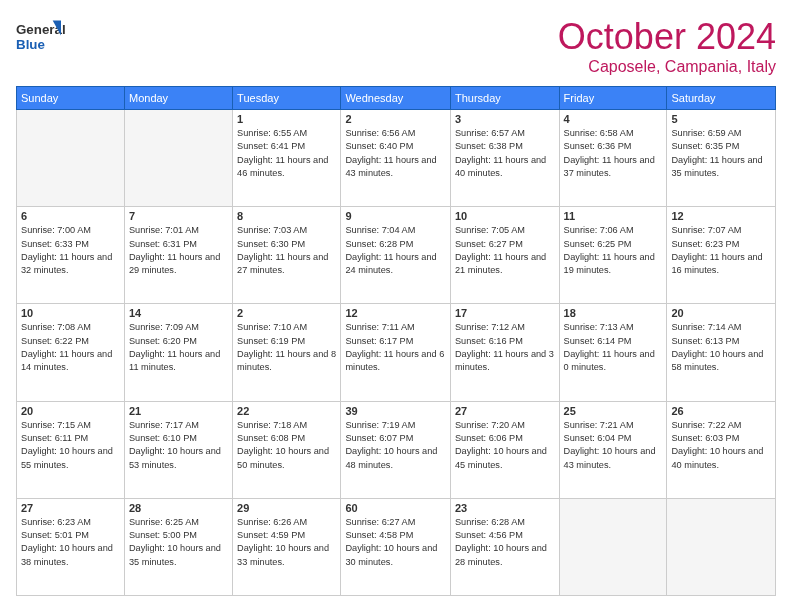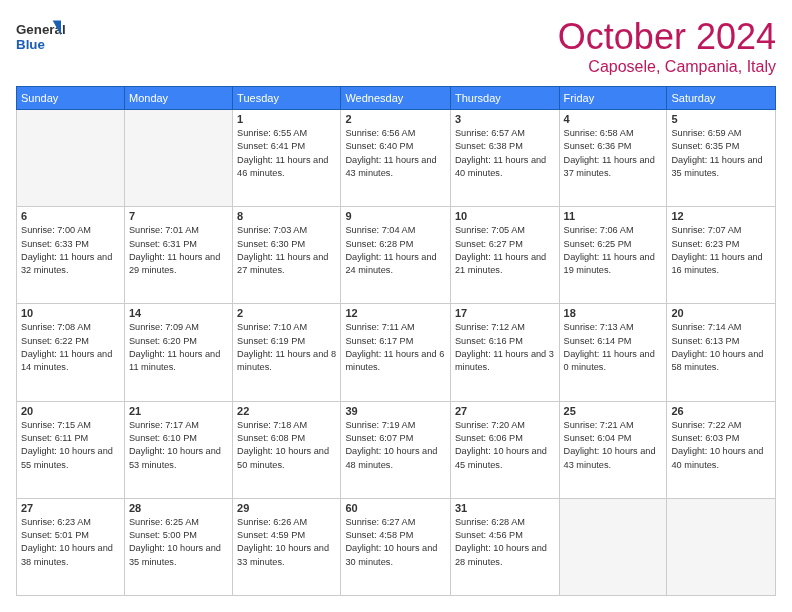--- a/index.html
+++ b/index.html
@@ -297,21 +297,21 @@
             Sunrise: 6:26 AM<br>Sunset: 4:59 PM<br>Daylight: 10 hours and 33 minutes.
           </div>
         </td>
           <td>
           <div class="day-number">60</div>
           <div class="day-info">
             Sunrise: 6:27 AM<br>Sunset: 4:58 PM<br>Daylight: 10 hours and 30 minutes.
           </div>
         </td>
           <td>
-          <div class="day-number">31</div>
+          <div class="day-number">23</div>
           <div class="day-info">
             Sunrise: 6:28 AM<br>Sunset: 4:56 PM<br>Daylight: 10 hours and 28 minutes.
           </div>
         </td>
           <td class="empty"></td>
           <td class="empty"></td>
         </tr>
       </tbody>
   </table>
 </div>

